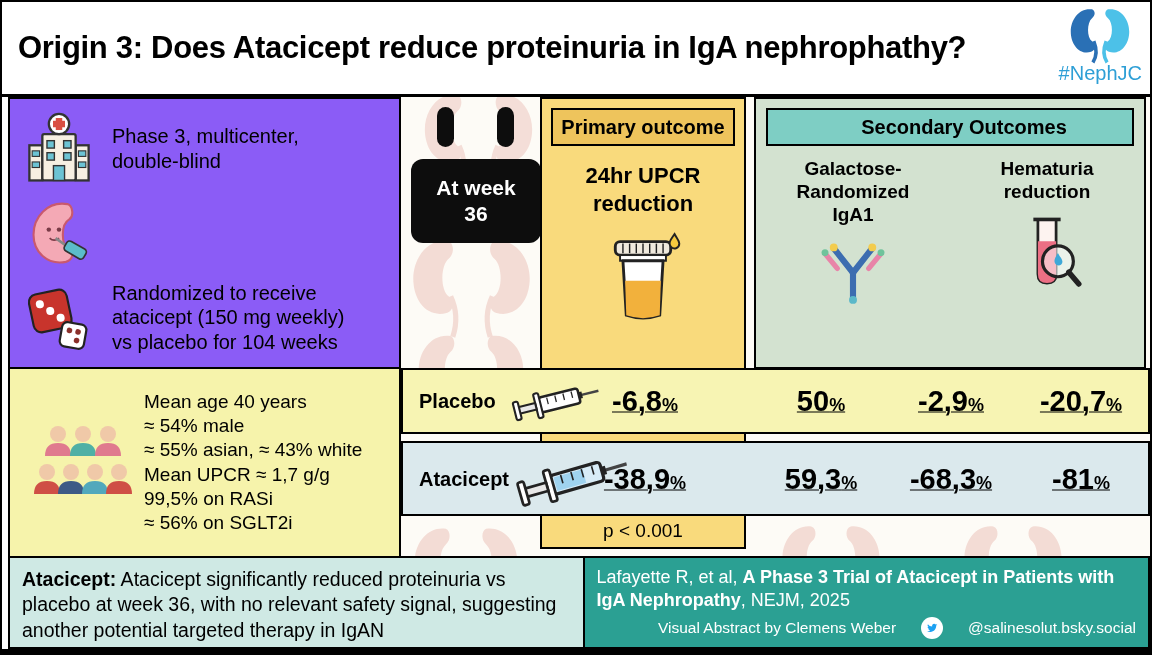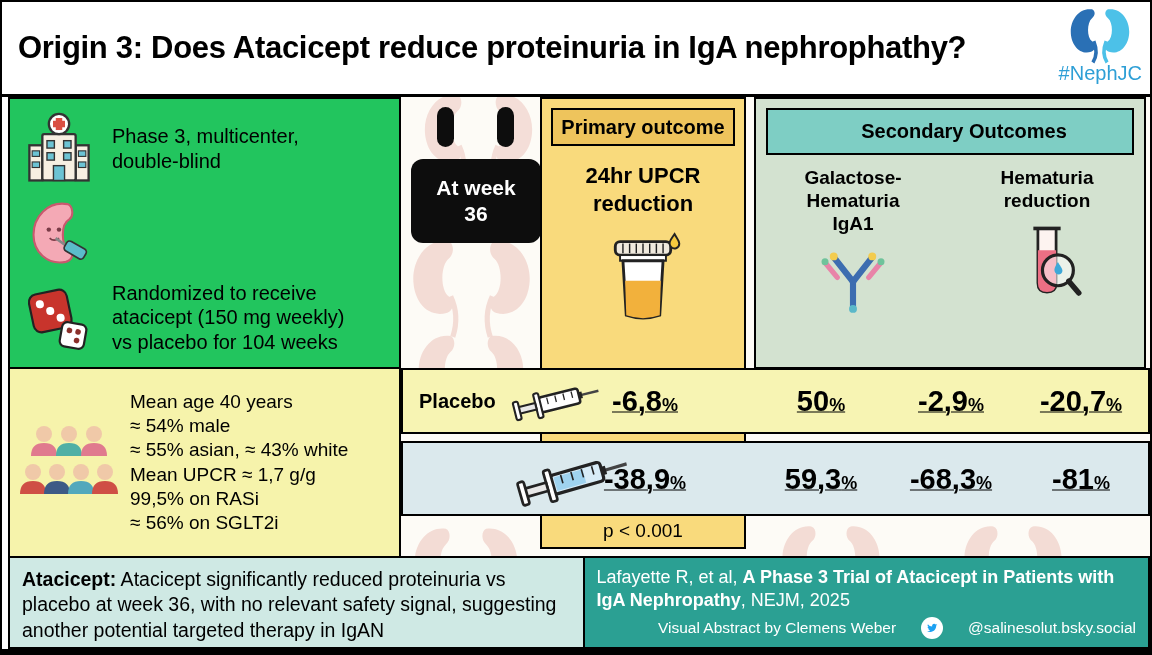--- a/index.html
+++ b/index.html
@@ -23,41 +23,41 @@
   #stage{left:399px;top:95px;width:749px;height:459px;background:#fdfbf6;z-index:0;overflow:hidden;}
   #pattern-svg{position:absolute;left:0;top:0;}
 
   
   .cal-ring{position:absolute;width:17px;height:40px;background:#0d0d0d;border-radius:9px;top:10px;z-index:2;}
   #cal-body{position:absolute;left:10px;top:62px;width:130px;height:84px;background:#0d0d0d;border-radius:12px;
     color:#fff;display:flex;align-items:center;justify-content:center;text-align:center;
     font-weight:bold;font-size:21px;line-height:1.25;z-index:2;}
 
   
-  #green-box{left:6px;top:95px;width:393px;height:272px;background:#22c55e;z-index:1;
+  #green-box{left:6px;top:95px;width:393px;height:272px;background:#8b5cf6;z-index:1;
     display:flex;flex-direction:column;justify-content:space-around;padding:6px 8px;}
   .study-row{display:flex;align-items:center;gap:12px;}
   .study-icon{width:82px;flex:0 0 82px;display:flex;justify-content:center;}
   .study-text{font-size:20px;line-height:1.22;}
   #yellow-box{left:6px;top:364.5px;width:393px;height:192px;background:#f6f3ab;z-index:1;
-    display:flex;align-items:center;gap:8px;padding:4px 6px;}
+    display:flex;align-items:center;gap:8px;padding:4px 20px;}
   #people-icon{flex:0 0 106px;display:flex;justify-content:center;}
   #demo-text{font-size:19px;line-height:1.27;}
 
   
   #primary-col{left:538px;top:95px;width:206px;height:452px;background:#f9da7c;z-index:1;}
   #primary-header{margin:9px 9px 0;height:38px;background:#eec45c;border:2.5px solid #000;box-sizing:border-box;
     display:flex;align-items:center;justify-content:center;font-size:20px;font-weight:bold;}
   #primary-measure{margin-top:16px;text-align:center;font-size:22px;font-weight:bold;line-height:1.25;}
   #urine-icon{display:block;margin:14px auto 0;}
   #p-value{position:absolute;bottom:5px;left:0;width:100%;text-align:center;font-size:19px;}
 
   
   #secondary-panel{left:752px;top:95px;width:392px;height:272px;background:#d3e2d0;z-index:1;}
-  #secondary-header{margin:9px 10px 0;height:47px;background:#7ecec4;border:2.5px solid #000;box-sizing:border-box;
+  #secondary-header{margin:9px 10px 0;height:38px;background:#7ecec4;border:2.5px solid #000;box-sizing:border-box;
     display:flex;align-items:center;justify-content:center;font-size:20px;font-weight:bold;padding-left:28px;}
   #sec-grid{display:flex;margin-top:12px;}
   .sec-col{flex:1;display:flex;flex-direction:column;align-items:center;}
   .sec-col-label{font-size:19px;font-weight:bold;text-align:center;line-height:1.2;}
   .sec-col-icon{margin-top:10px;}
 
   
   #row-placebo{left:399px;top:366px;width:749px;height:66px;background:#f7f4b3;z-index:2;}
   #row-atacicept{left:399px;top:439px;width:749px;height:75px;background:#dbe9ed;z-index:2;}
   .row-label{position:absolute;left:16px;top:50%;transform:translateY(-50%);font-size:20px;font-weight:bold;}
@@ -233,21 +233,21 @@
       <path d="M78 2 C74 8 71 11 74 15 C77 19 83 17 83 12 C83 9 80 6 78 2 Z" fill="#f5c93e" stroke="#222" stroke-width="2"></path>
     </svg>
     <div id="p-value">p &lt; 0.001</div>
   </div>
 
   <div id="secondary-panel" class="box">
     <div id="secondary-header">Secondary Outcomes</div>
     <div id="sec-grid">
       <div class="sec-col">
         <div class="sec-col-label pre">Galactose-
-Hematuria
+Randomized
 IgA1</div>
         <svg class="sec-col-icon" width="70" height="70" viewBox="0 0 80 80">
           <path d="M40 72 L40 42" stroke="#3c6db0" stroke-width="7" stroke-linecap="round"></path>
           <path d="M40 42 L18 14" stroke="#3c6db0" stroke-width="7" stroke-linecap="round"></path>
           <path d="M40 42 L62 14" stroke="#3c6db0" stroke-width="7" stroke-linecap="round"></path>
           <path d="M8 20 L22 37" stroke="#e884a8" stroke-width="6" stroke-linecap="round"></path>
           <path d="M72 20 L58 37" stroke="#e884a8" stroke-width="6" stroke-linecap="round"></path>
           <circle cx="18" cy="13" r="4.5" fill="#f3cc4e"></circle>
           <circle cx="62" cy="13" r="4.5" fill="#f3cc4e"></circle>
           <circle cx="8" cy="19" r="4" fill="#6fc39b"></circle>
@@ -288,20 +288,21 @@
         <rect x="3" y="19" width="6" height="22" rx="2" fill="#fff" stroke="#222" stroke-width="2.5"></rect>
       </g>
     </svg>
     <div class="val" style="left:242px"><span class="num">-6,8</span><span class="pct">%</span></div>
     <div class="val" style="left:418px"><span class="num">50</span><span class="pct">%</span></div>
     <div class="val" style="left:548px"><span class="num">-2,9</span><span class="pct">%</span></div>
     <div class="val" style="left:678px"><span class="num">-20,7</span><span class="pct">%</span></div>
   </div>
 
   <div id="row-atacicept" class="box">
+    <div class="row-label">Atacicept</div>
     <svg class="row-syringe" style="left:112px" width="118" height="66" viewBox="0 0 110 60">
       <g transform="rotate(-16 55 30)">
         <line x1="84" y1="30" x2="106" y2="30" stroke="#444" stroke-width="3"></line>
         <rect x="80" y="26" width="6" height="8" fill="#222"></rect>
         <rect x="34" y="21" width="48" height="18" rx="3" fill="#d8ecf7" stroke="#222" stroke-width="3"></rect>
         <rect x="37" y="23.5" width="28" height="13" fill="#9fd3ef"></rect>
         <g stroke="#222" stroke-width="1.5">
           <line x1="44" y1="23" x2="44" y2="31"></line>
             <line x1="54" y1="23" x2="54" y2="31"></line>
           <line x1="64" y1="23" x2="64" y2="31"></line>

